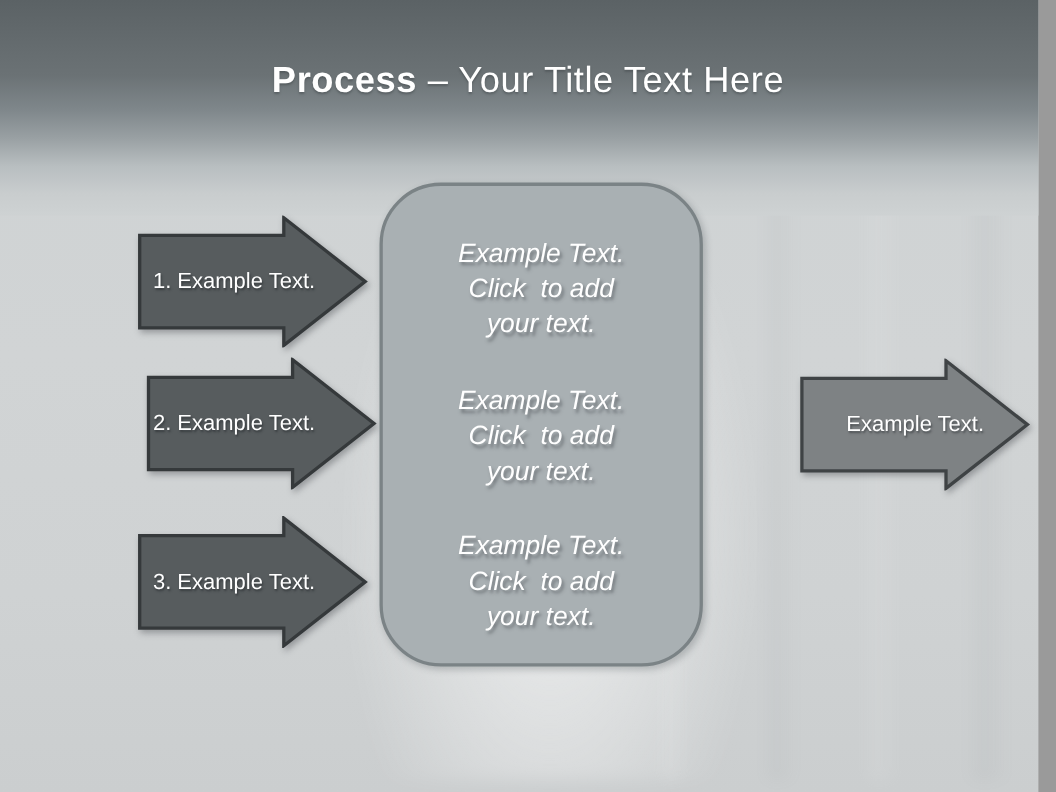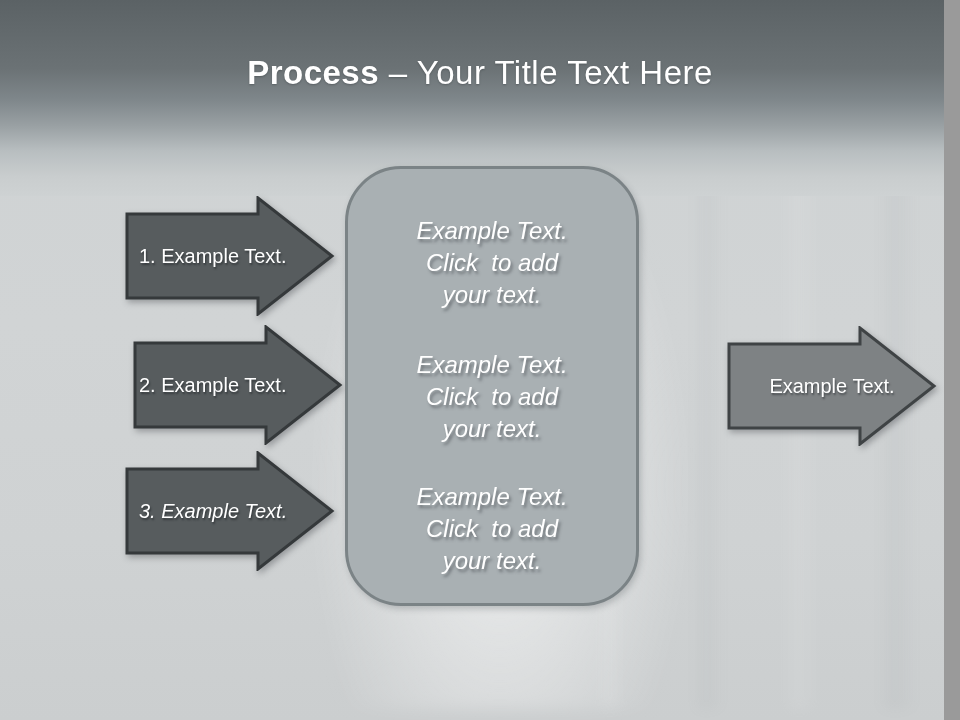--- a/index.html
+++ b/index.html
@@ -45,21 +45,21 @@
   .arrow .poly-dark{stroke:#35393b; stroke-width:3; stroke-linejoin:miter;}
   .arrow .poly-light{stroke:#3f4345; stroke-width:3; stroke-linejoin:miter;}
   .arrow-label{
     position:absolute; left:14px; top:18px; height:84px; width:150px;
     display:flex; align-items:center; color:#ffffff; font-size:20px;
     white-space:nowrap; text-shadow:1px 2px 2px rgba(20,24,28,0.5);
   }
   .arrow-label.centered{left:30px; width:150px; justify-content:center;}
   #arrow-1{left:93px; top:196px;}
   #arrow-2{left:93px; top:325px;padding-left:16px;}
-  #arrow-3{left:93px; top:451px;font-style:italic;}
+  #arrow-3{left:93px; top:469px;}
   #arrow-right{left:695px; top:326px;}
   
   .center-box{
     position:absolute; left:345px; top:166px; width:294px; height:440px;
     background:#a9b0b3; border:3px solid #7b8386; border-radius:56px;
     box-shadow:2px 3px 6px rgba(60,66,70,0.25); box-sizing:border-box;
   }
   .box-block{
     position:absolute; left:0; width:100%; text-align:center;
     color:#ffffff; font-style:italic; font-size:24px; line-height:32px;

